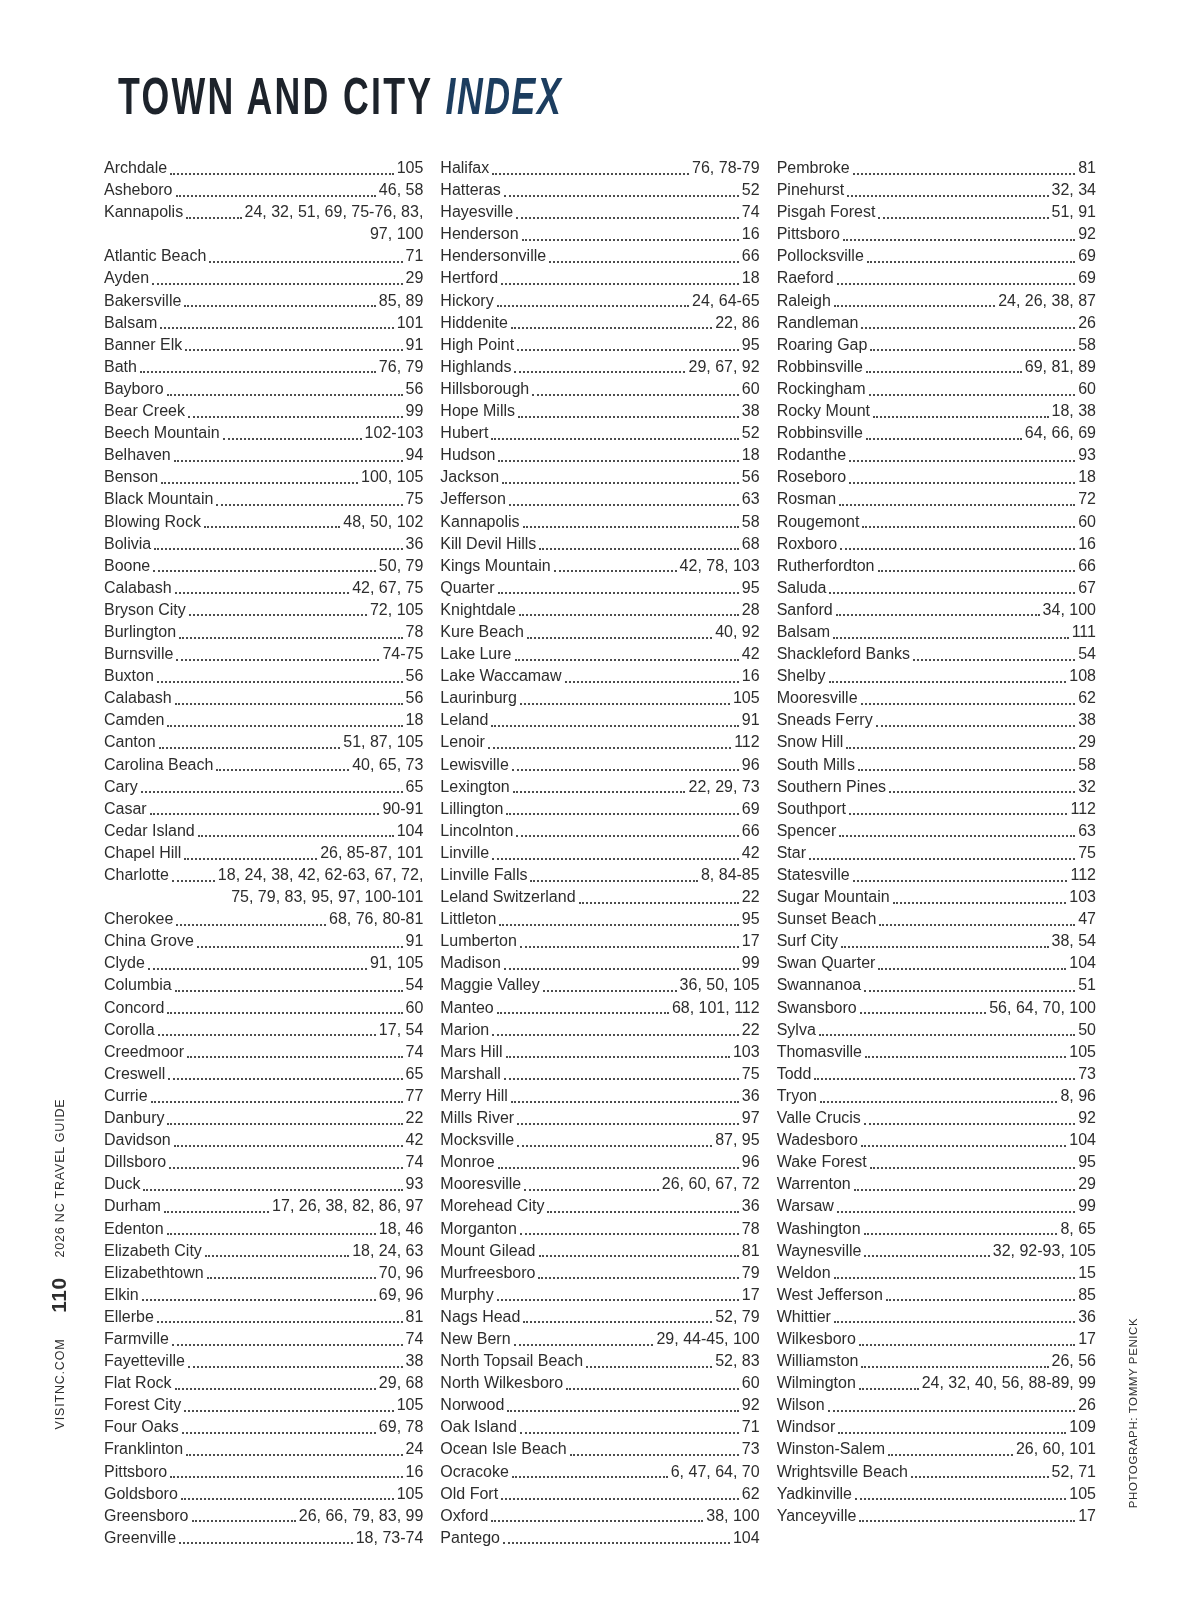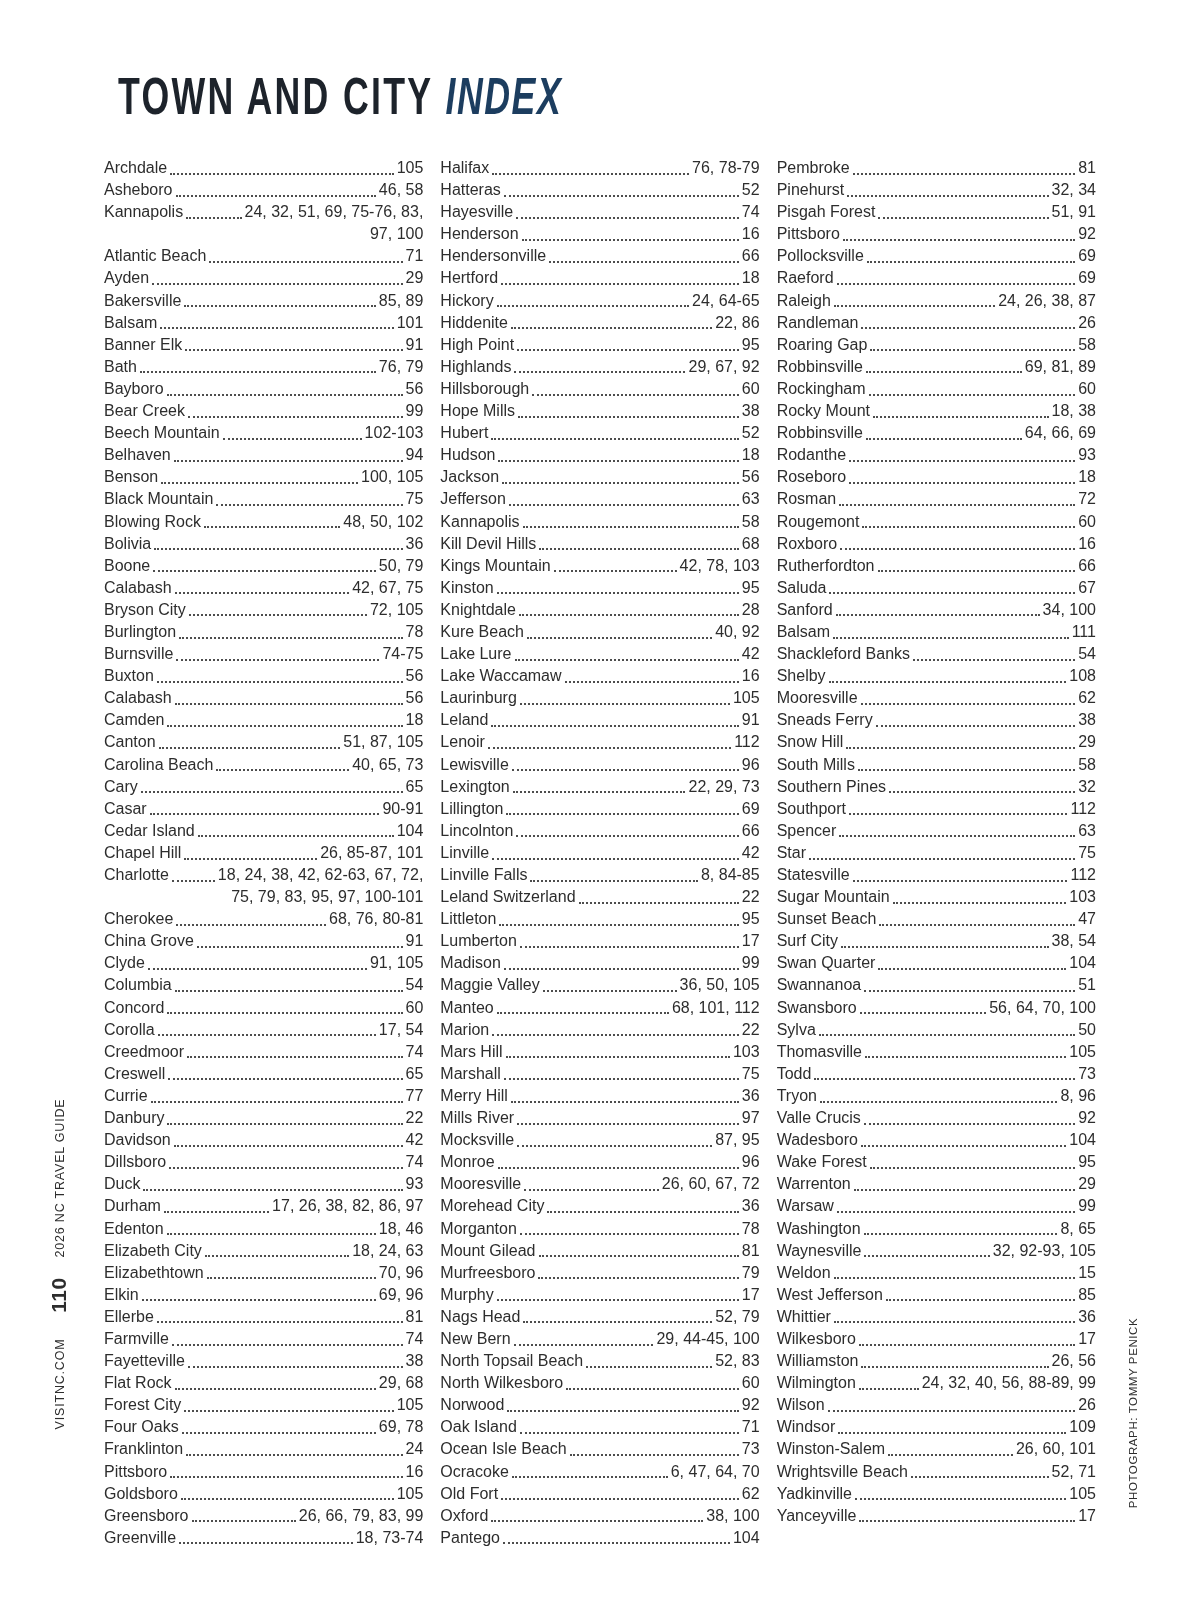--- a/index.html
+++ b/index.html
@@ -463,21 +463,21 @@
         <span class="town">Kill Devil Hills</span>
         <span class="dots"></span>
         <span class="pages">68</span>
       </div>
       <div class="entry">
         <span class="town">Kings Mountain</span>
         <span class="dots"></span>
         <span class="pages">42, 78, 103</span>
       </div>
       <div class="entry">
-        <span class="town">Kinston</span>
+        <span class="town">Quarter</span>
         <span class="dots"></span>
         <span class="pages">95</span>
       </div>
       <div class="entry">
         <span class="town">Knightdale</span>
         <span class="dots"></span>
         <span class="pages">28</span>
       </div>
       <div class="entry">
         <span class="town">Kure Beach</span>

